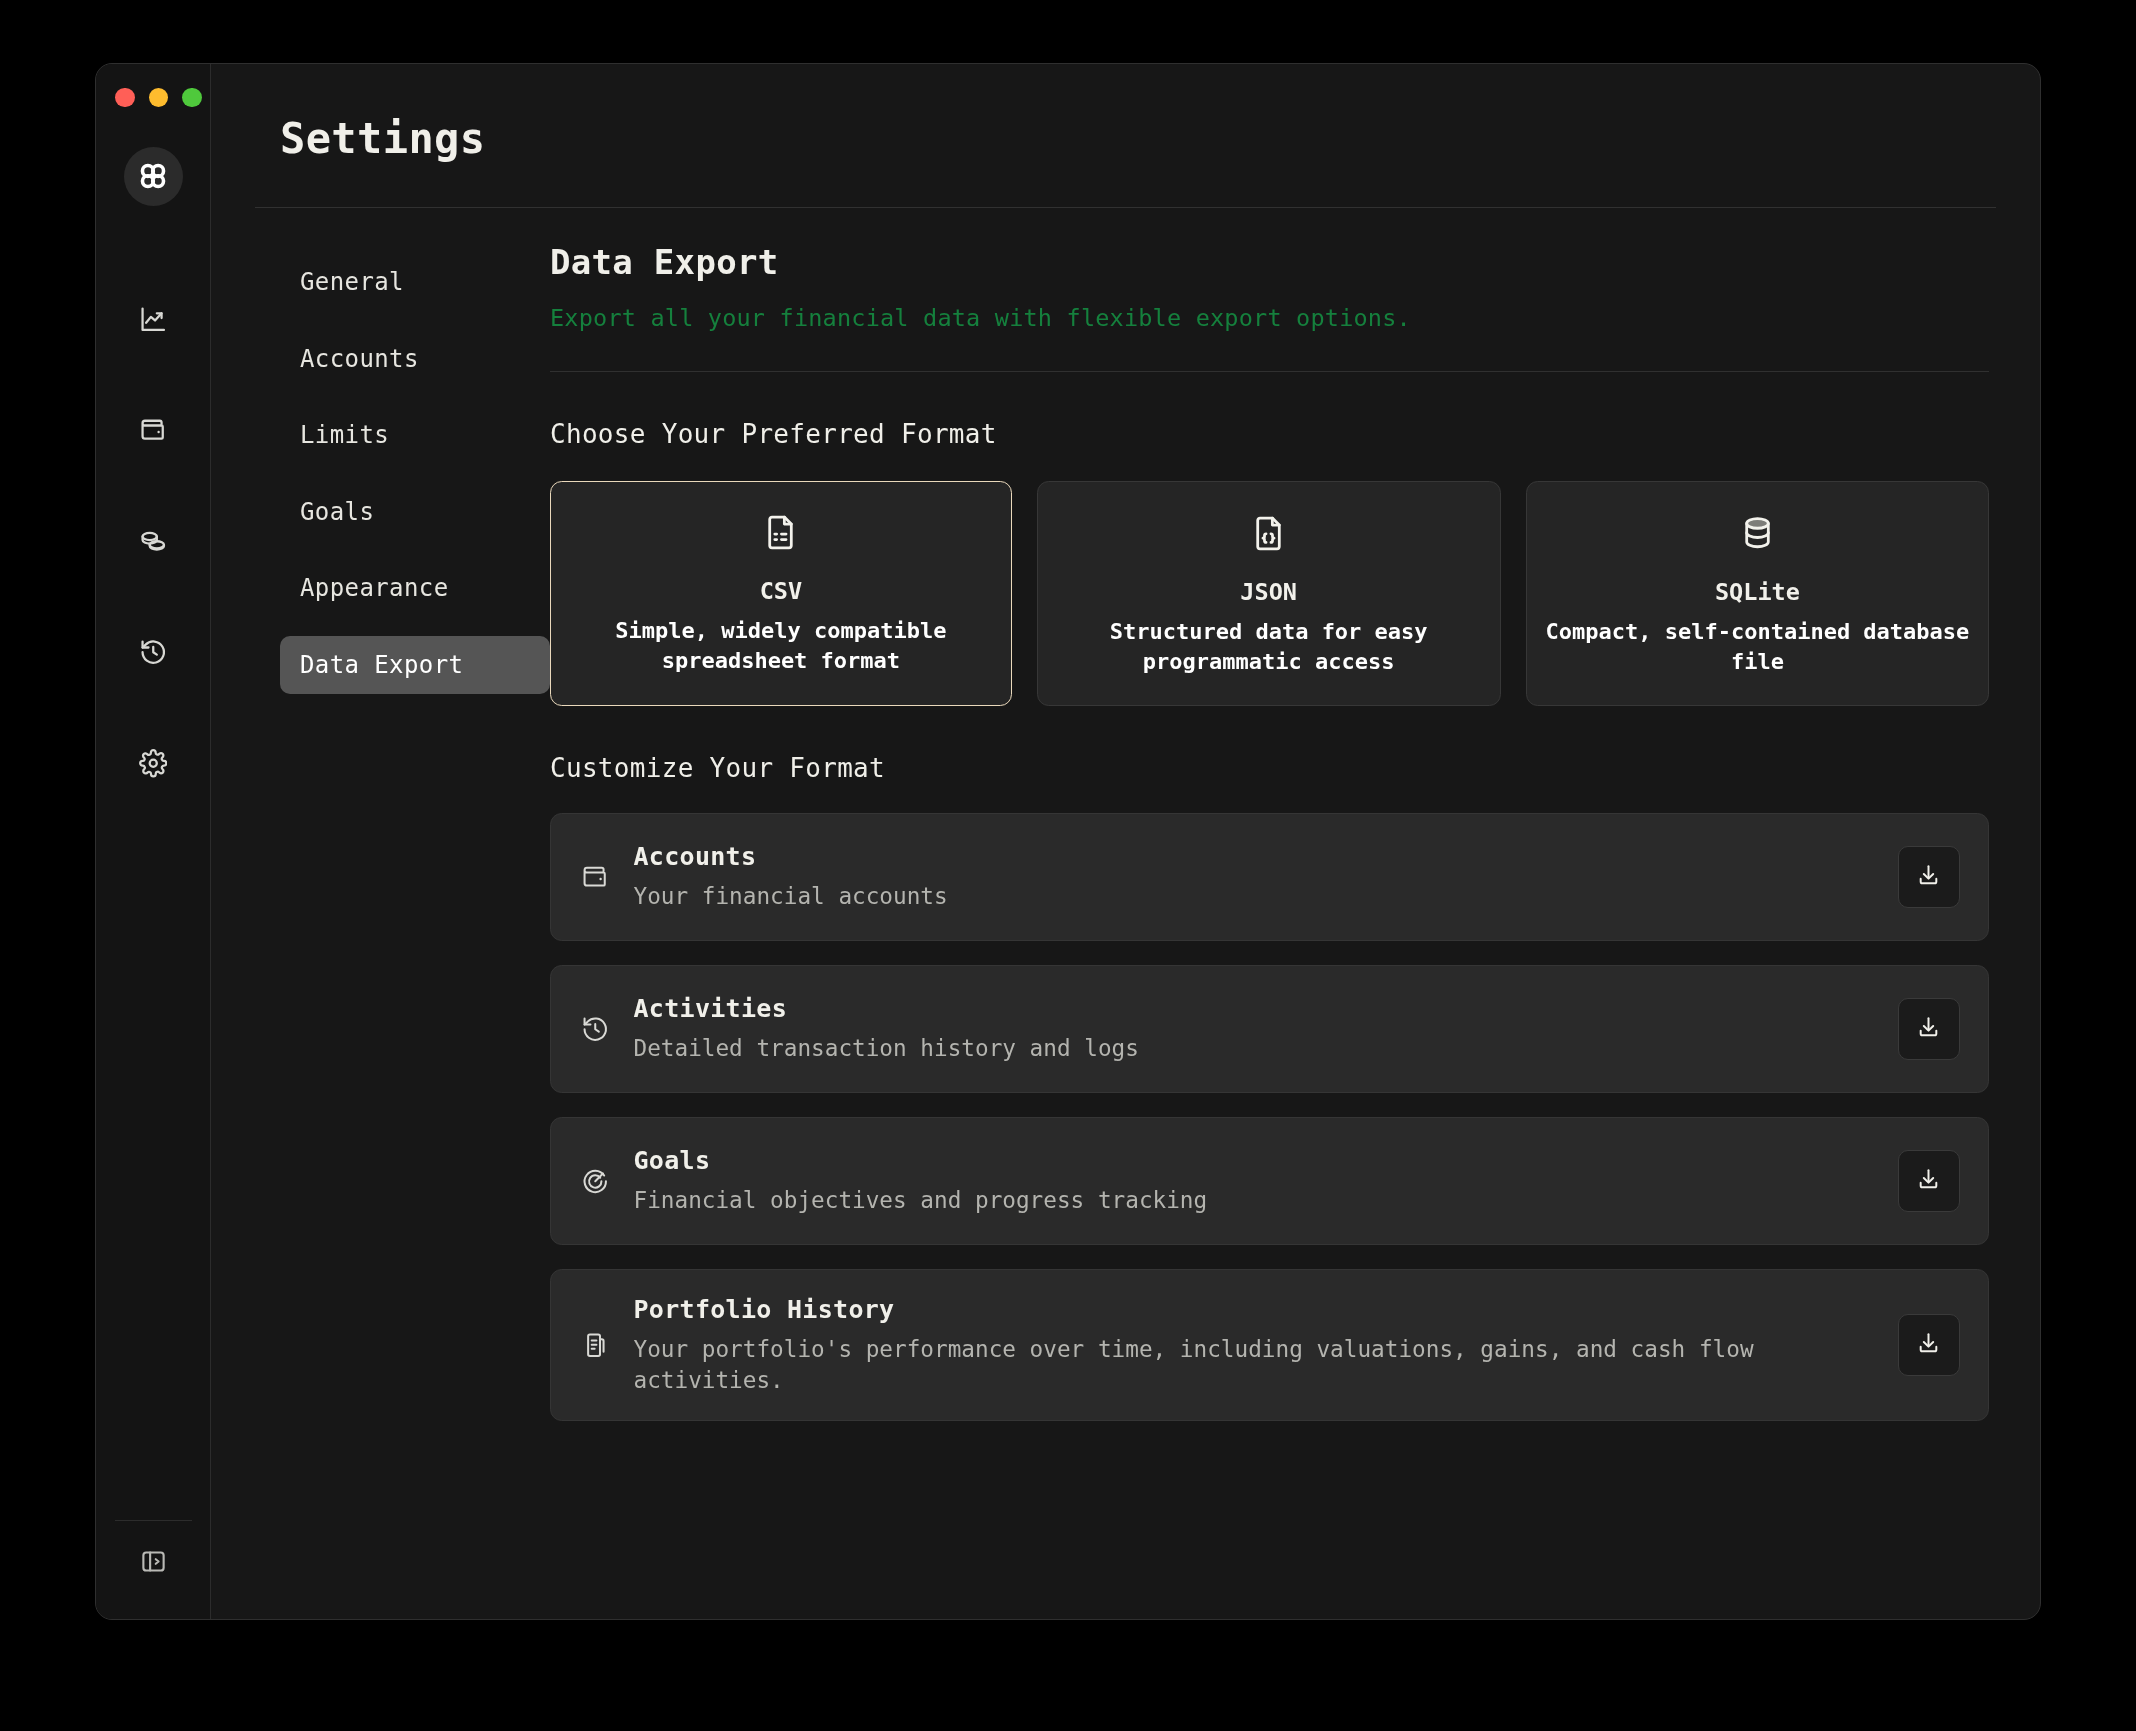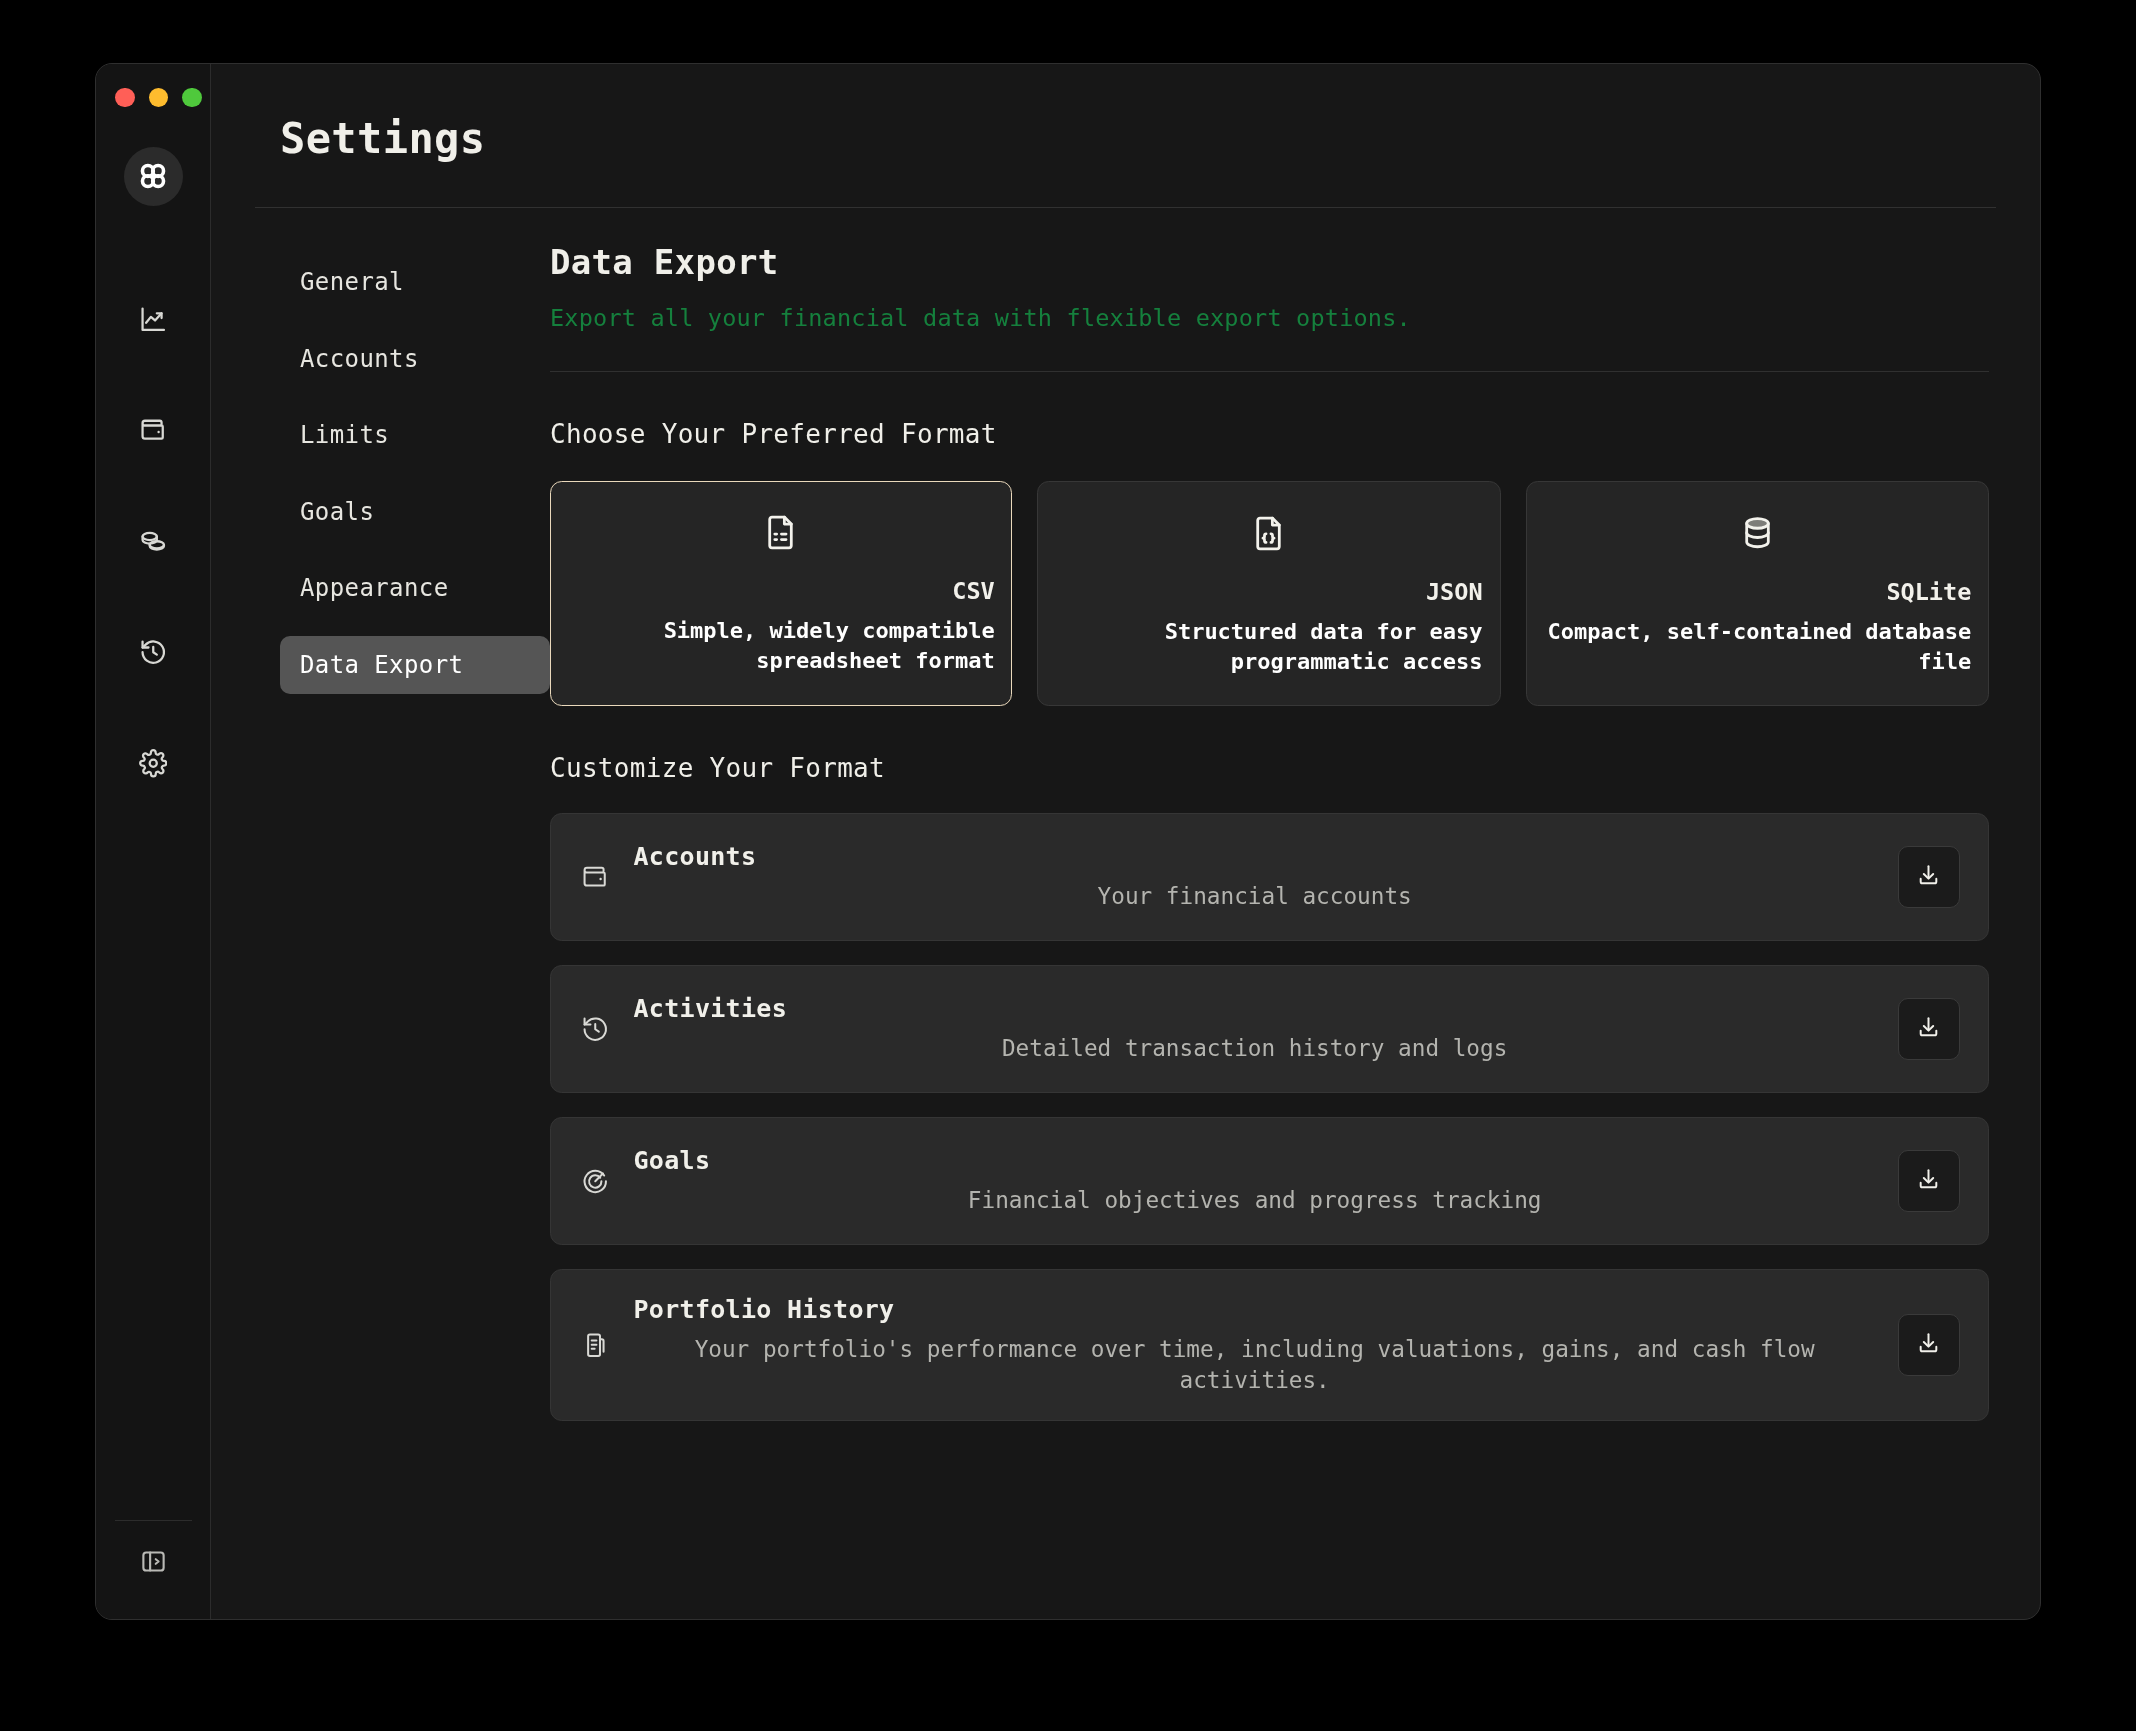--- a/index.html
+++ b/index.html
@@ -170,21 +170,21 @@
     display: flex;
     gap: 25px;
     margin-top: 32px;
   }
   .fmt-card {
     flex: 1;
     background: #252525;
     border: 0.8px solid #373737;
     border-radius: 11.7px;
     padding: 30px 17px 28.5px 17px;
-    text-align: right;
+    text-align: center;
     cursor: pointer;
   }
   .fmt-card.selected {
     border: 1.7px solid #ead9bc;
     padding: 29px 16px 28px 16px;
   }
   .fmt-icon { height: 44px; display:flex; align-items:center; justify-content:center; }
   .fmt-name {
     margin-top: 22px;
     font-size: 23.5px;
@@ -217,21 +217,20 @@
     font-size: 25px;
     font-weight: bold;
     color: #f1f0ea;
     letter-spacing: 0.3px;
   }
   .row-desc {
     margin-top: 10px;
     font-size: 22.7px;
     line-height: 1.35;
     color: #b4b4af;
-    text-align: center;
   }
   .dl-btn {
     flex: 0 0 auto;
     width: 62px;
     height: 62px;
     border-radius: 10px;
     background: #1b1b1b;
     border: 0.8px solid #3a3a3a;
     display: flex;
     align-items: center;

